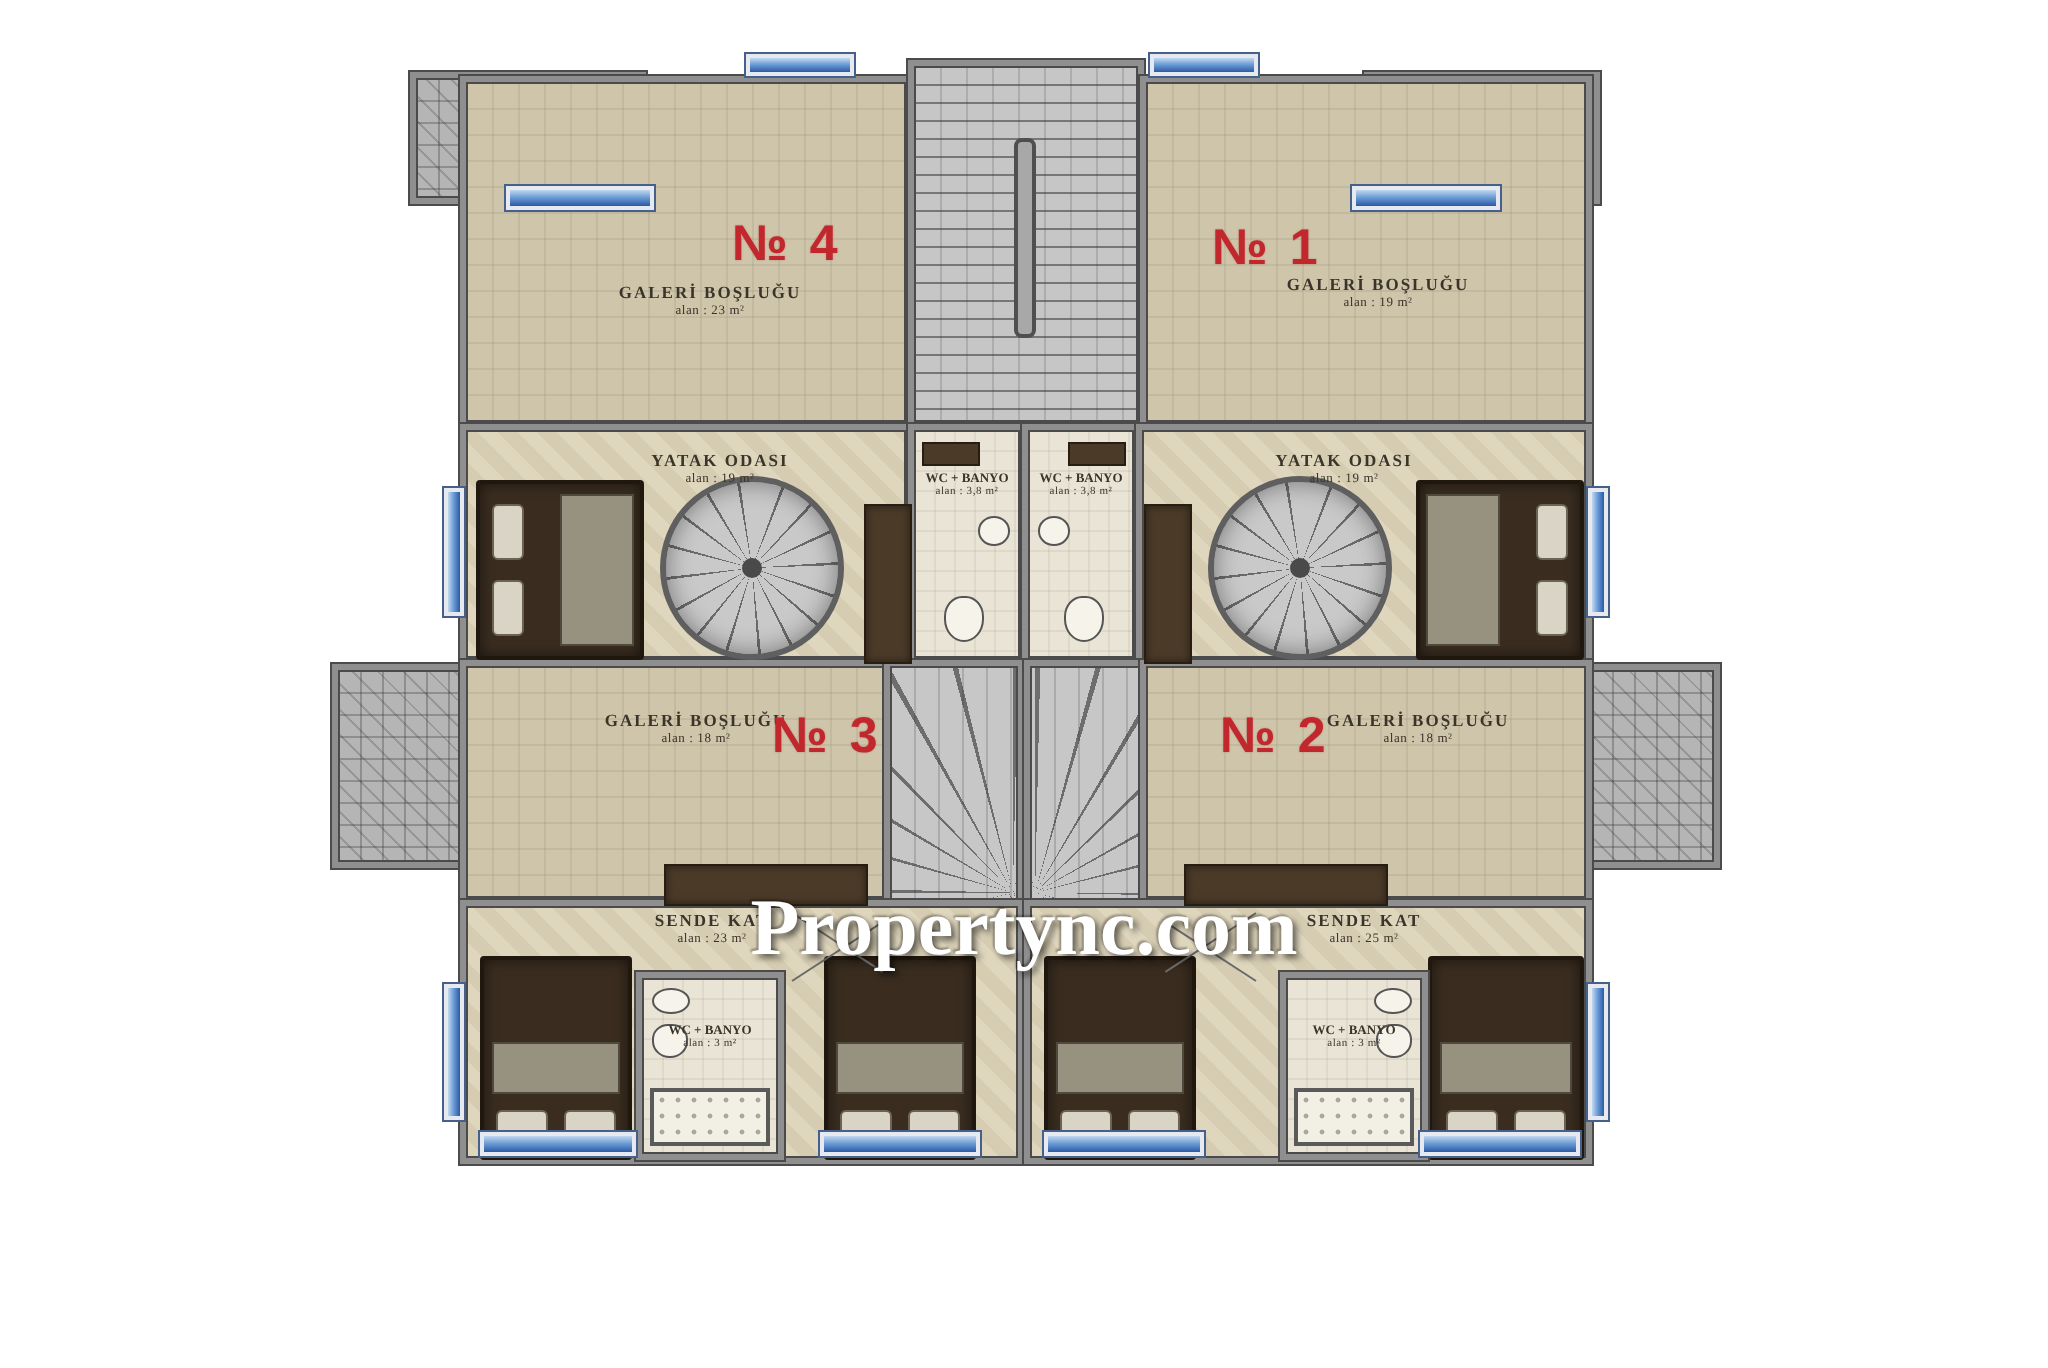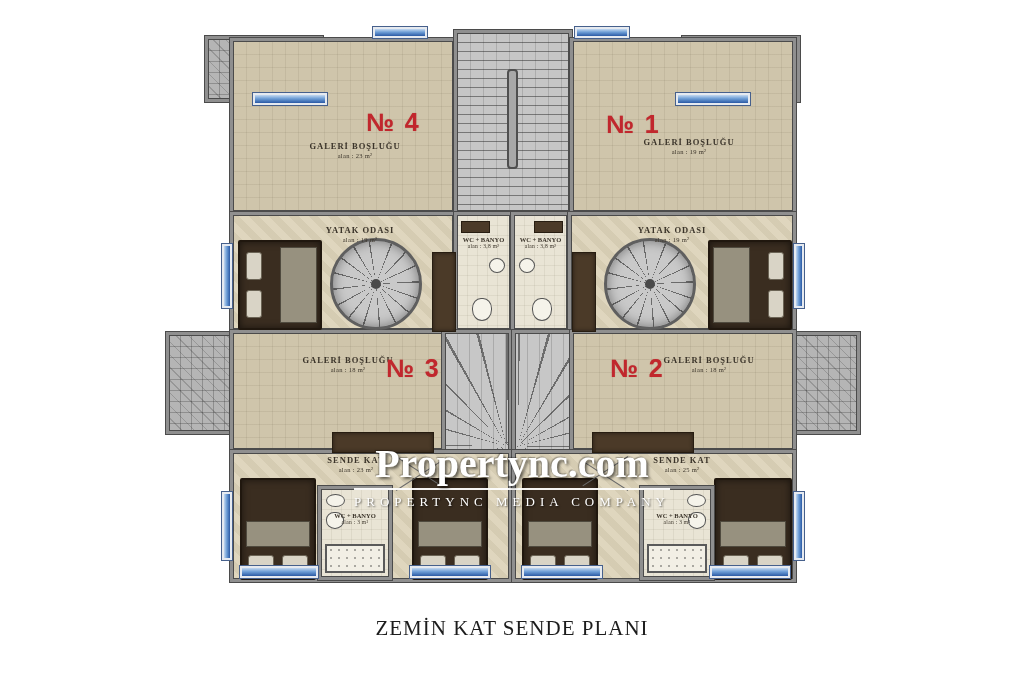--- a/index.html
+++ b/index.html
@@ -255,18 +255,16 @@
     <div class="nm">WC + BANYO</div>
     <div class="ar">alan : 3 m²</div>
   </div>
   <div class="room-label room-label-sm" style="left:640px;top:512px;width:74px;">
     <div class="nm">WC + BANYO</div>
     <div class="ar">alan : 3 m²</div>
   </div>
 
   <div class="wm">
     <div class="wm-brand">Propertync.com</div>
-    <div class="wm-tag">PROPERTYNC MEDIA COMPANY</div>
-  </div>
-
-  <div class="caption">ZEMİN KAT SENDE PLANI</div>
+  </div>
+
 
 </div>
 
 </body></html>

